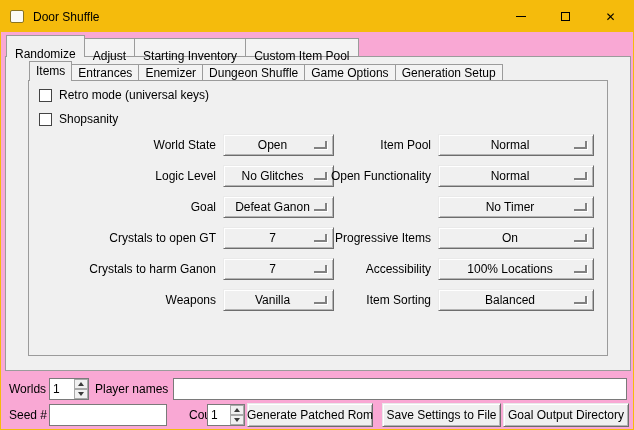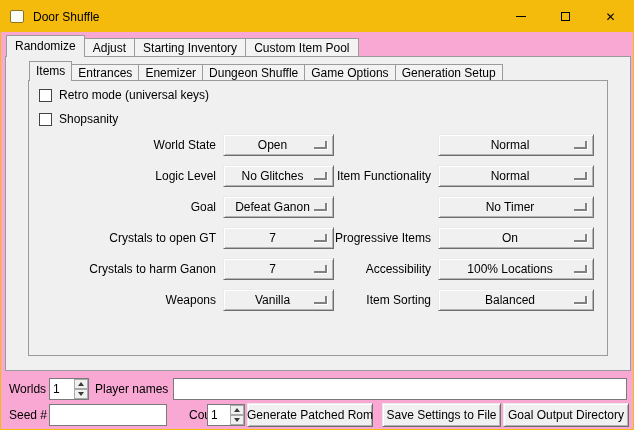--- a/index.html
+++ b/index.html
@@ -19,21 +19,21 @@
   .win-btn { width:45px; height:31px; display:flex; align-items:center; justify-content:center; cursor:default; }
   .glyph-min { width:10px; height:1px; background:#000; }
   .glyph-max { width:9px; height:9px; border:1px solid #000; }
   .glyph-close { font-size:12px; line-height:1; }
 
   
   .tabbar { position:absolute; display:flex; align-items:flex-end; z-index:3; }
   .outer-tabbar { left:5px; top:34px; height:22px; }
   .inner-tabbar { left:28px; top:60px; height:20px; }
   .tab { border:1px solid #9b9b9b; background:#f3f3f3; margin-right:-1px;
-         padding:0 8px; height:19px; line-height:18px; white-space:nowrap; position:relative; z-index:1; }
+         padding:8px 8px; height:19px; line-height:18px; white-space:nowrap; position:relative; z-index:1; }
   .tab.selected { background:#f0f0f0; border-bottom:none; z-index:4; }
   .outer-tabbar .tab.selected { height:22px; line-height:21px; }
   .inner-tabbar .tab { height:17px; line-height:16px; padding:0 6px; }
   .inner-tabbar .tab.selected { height:20px; line-height:19px; }
 
   .pane { position:absolute; background:#f0f0f0; border:1px solid #9b9b9b; }
   .outer-pane { left:4px; top:55px; width:626px; height:315px; z-index:1; }
   .inner-pane { left:27px; top:79px; width:580px; height:276px; z-index:2; }
 
   .content { position:absolute; left:0; top:0; width:634px; height:430px; z-index:5; pointer-events:none; }
@@ -153,26 +153,27 @@
       <span class="opt-value">7</span>
       <span class="menu-indicator"></span>
     </div>
 
     <span class="opt-label" style="left:40px; top:292px; width:175px;">Weapons</span>
     <div class="opt-btn" style="left:222px; top:288px; width:111px;">
       <span class="opt-value">Vanilla</span>
       <span class="menu-indicator"></span>
     </div>
 
+    <span class="opt-label" style="left:255px; top:137px; width:175px;">Item Pool</span>
     <div class="opt-btn" style="left:437px; top:133px; width:156px;">
       <span class="opt-value">Normal</span>
       <span class="menu-indicator"></span>
     </div>
 
-    <span class="opt-label" style="left:255px; top:168px; width:175px;">Item Functionality</span>
+    <span class="opt-label" style="left:255px; top:168px; width:175px;">Open Functionality</span>
     <div class="opt-btn" style="left:437px; top:164px; width:156px;">
       <span class="opt-value">Normal</span>
       <span class="menu-indicator"></span>
     </div>
 
     <div class="opt-btn" style="left:437px; top:195px; width:156px;">
       <span class="opt-value">No Timer</span>
       <span class="menu-indicator"></span>
     </div>
 

